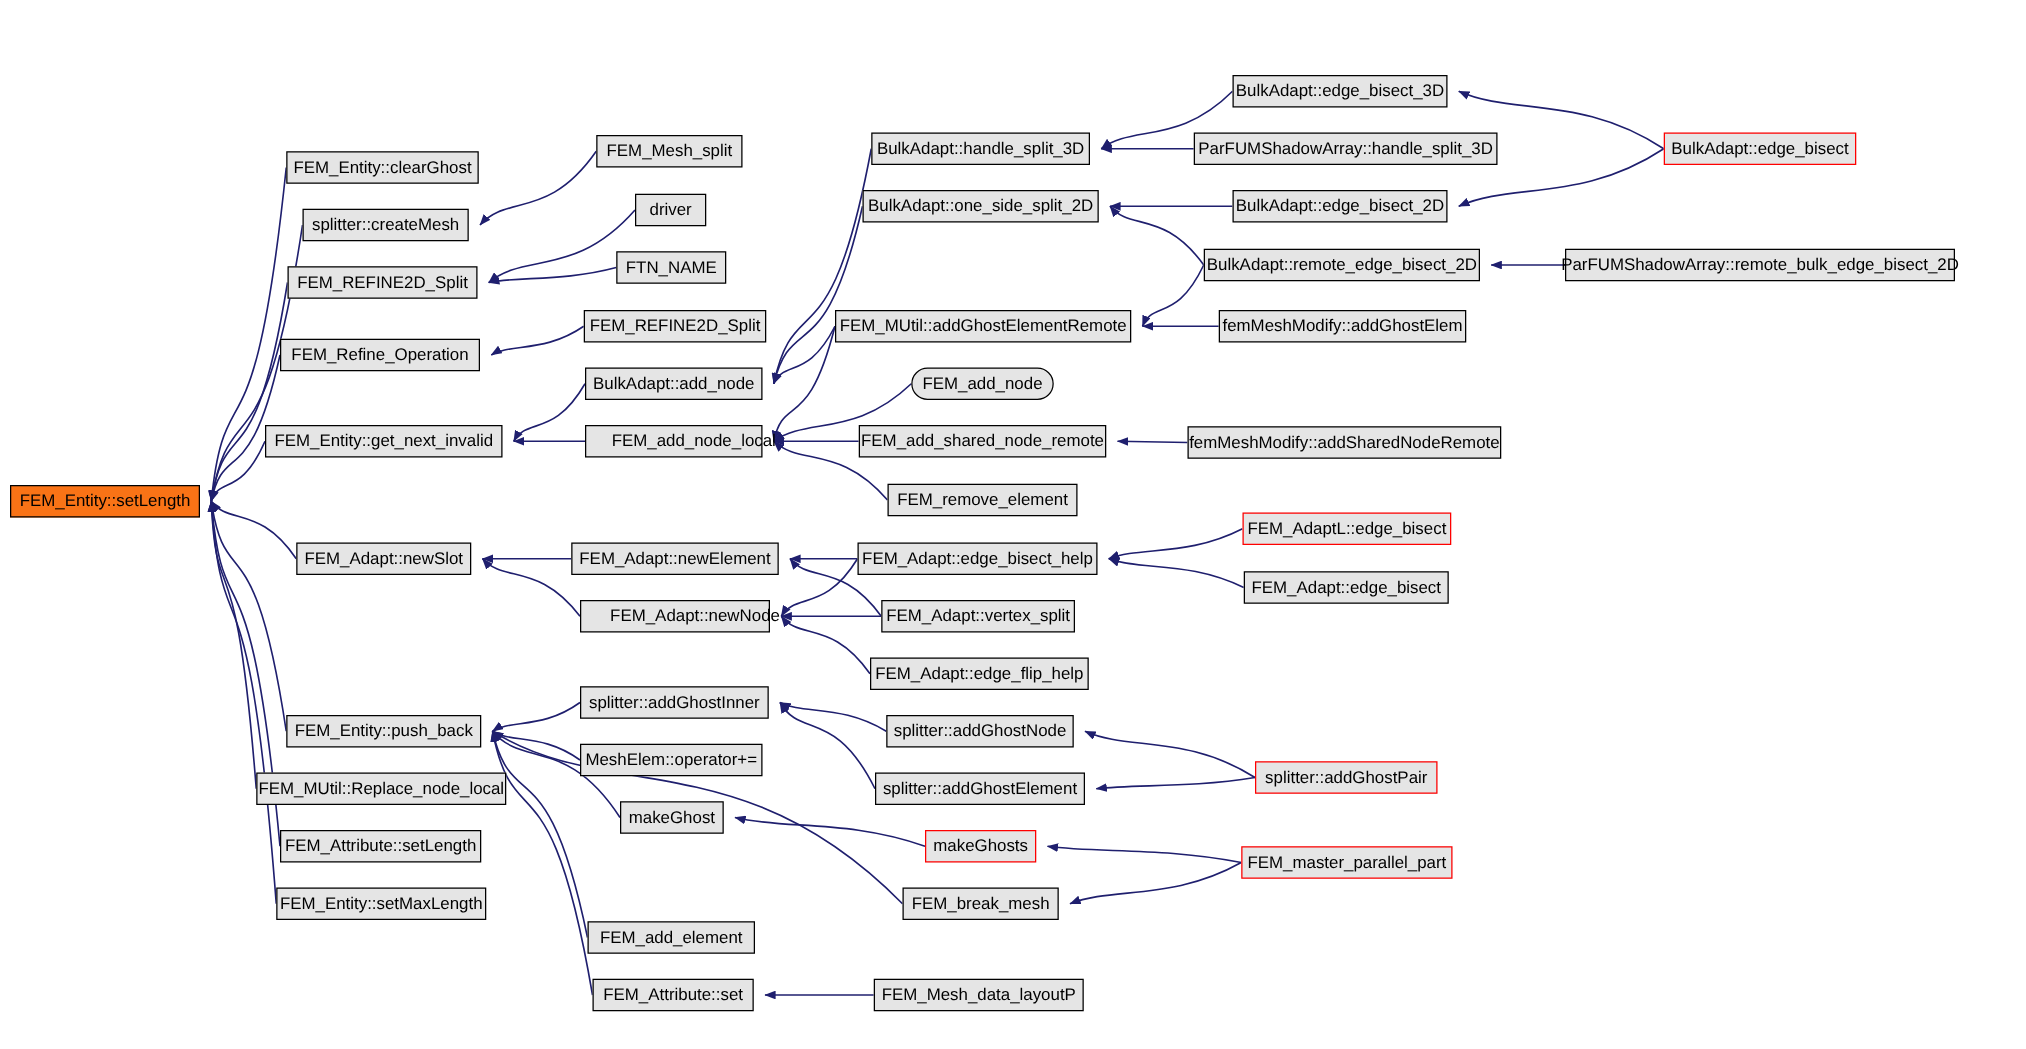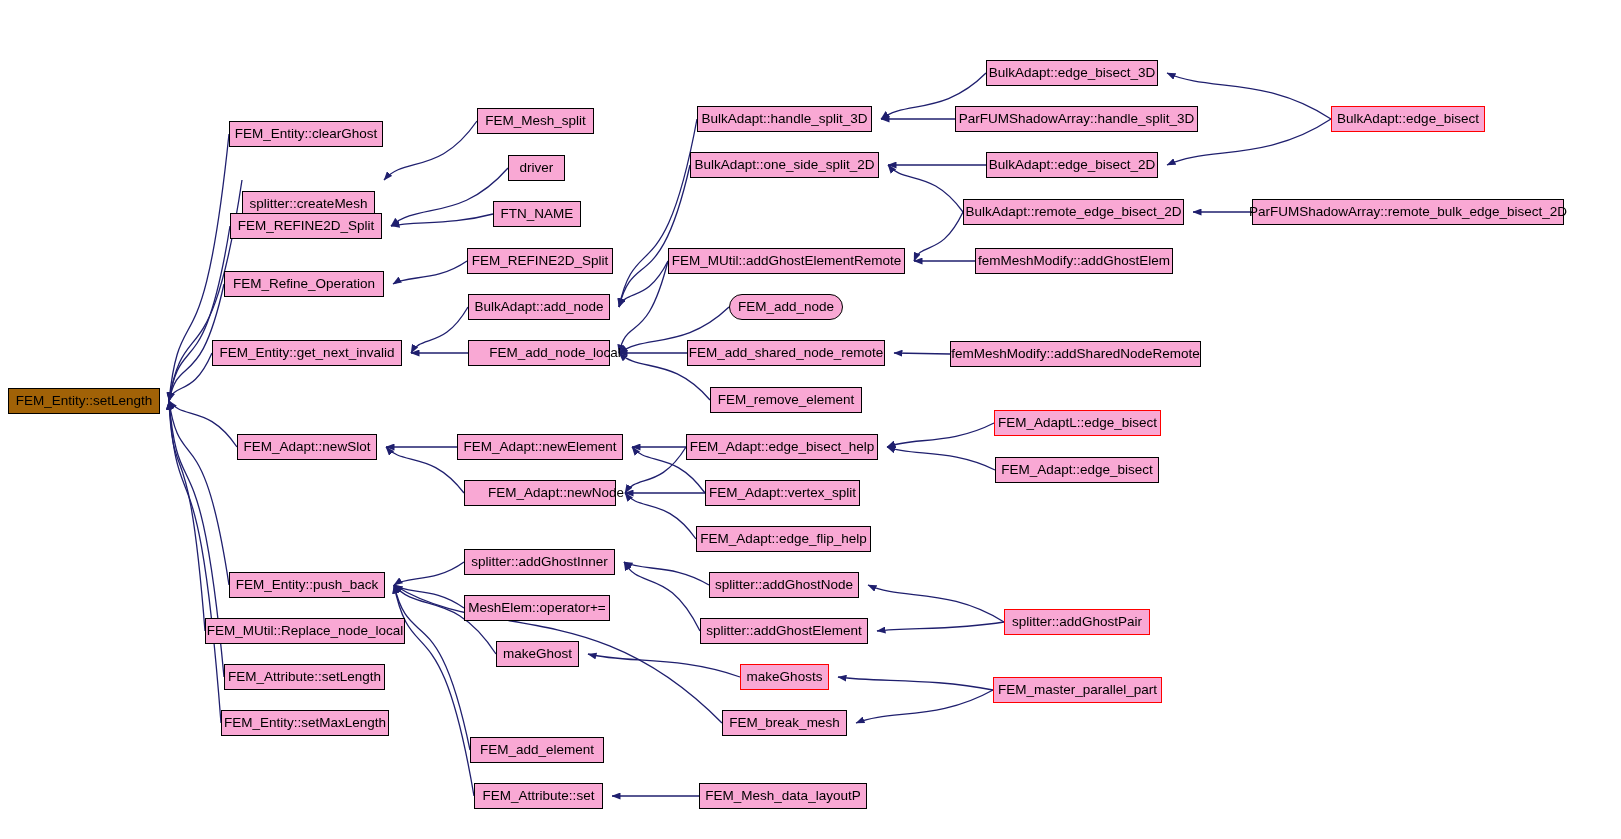--- a/index.html
+++ b/index.html
@@ -15,33 +15,33 @@
   svg#edges{
     position:absolute;
     left:0; top:0;
     width:1621px; height:839px;
     pointer-events:none;
   }
   .node{
     position:absolute;
     box-sizing:border-box;
     border:1px solid #000000;
-    background:#f9a8d4;
+    background:#e5e5e5;
     color:#000000;
     font-size:13.5px;
     line-height:1;
     display:flex;
     align-items:center;
     justify-content:center;
     white-space:nowrap;
     letter-spacing:0px;
     z-index:5;
   }
   .node.red{ border-color:#ff0000; }
-  .node.root{ background:#a16207; border-color:#000000; }
+  .node.root{ background:#f97316; border-color:#000000; }
   .node .lbl{ display:block; padding:0 5px; }
 </style>
 </head>
 <body>
 
 <div id="canvas">
   <svg id="edges" viewBox="0 0 1621 839" xmlns="http://www.w3.org/2000/svg">
     <defs>
       <marker id="arrow" markerWidth="9" markerHeight="7" refX="8.5" refY="3.5" orient="auto" markerUnits="userSpaceOnUse">
         <polygon points="0,0 9,3.5 0,7" fill="#1f1f6e"></polygon>
@@ -106,21 +106,21 @@
         <path d="M699,796 L612,796" marker-end="url(#arrow)"></path>
       </g>
   </svg>
   <div id="node-layer">
       <div class="node root" style="left: 8px; top: 388px; width: 152px; height: 26px;">
         <span class="lbl">FEM_Entity::setLength</span>
       </div>
       <div class="node" style="left: 229px; top: 121px; width: 154px; height: 26px;">
         <span class="lbl">FEM_Entity::clearGhost</span>
       </div>
-      <div class="node" style="left: 242px; top: 167px; width: 133px; height: 26px; margin-top: 24px;">
+      <div class="node" style="left: 242px; top: 167px; width: 133px; height: 26px;">
         <span class="lbl">splitter::createMesh</span>
       </div>
       <div class="node" style="left: 230px; top: 213px; width: 152px; height: 26px;">
         <span class="lbl">FEM_REFINE2D_Split</span>
       </div>
       <div class="node" style="left: 224px; top: 271px; width: 160px; height: 26px;">
         <span class="lbl">FEM_Refine_Operation</span>
       </div>
       <div class="node" style="left: 212px; top: 340px; width: 190px; height: 26px;">
         <span class="lbl">FEM_Entity::get_next_invalid</span>

